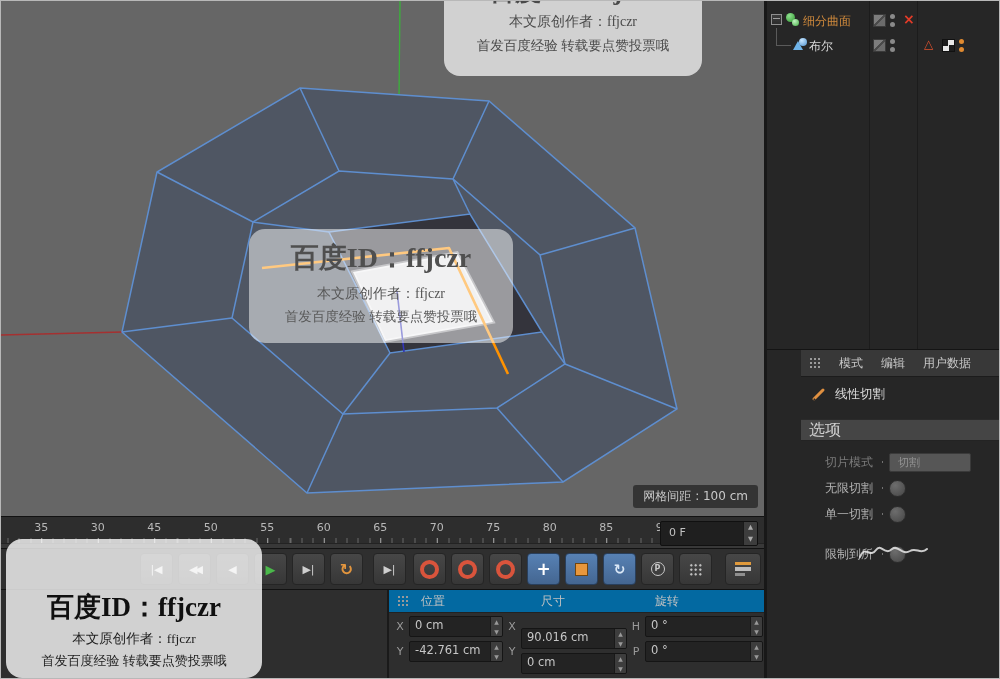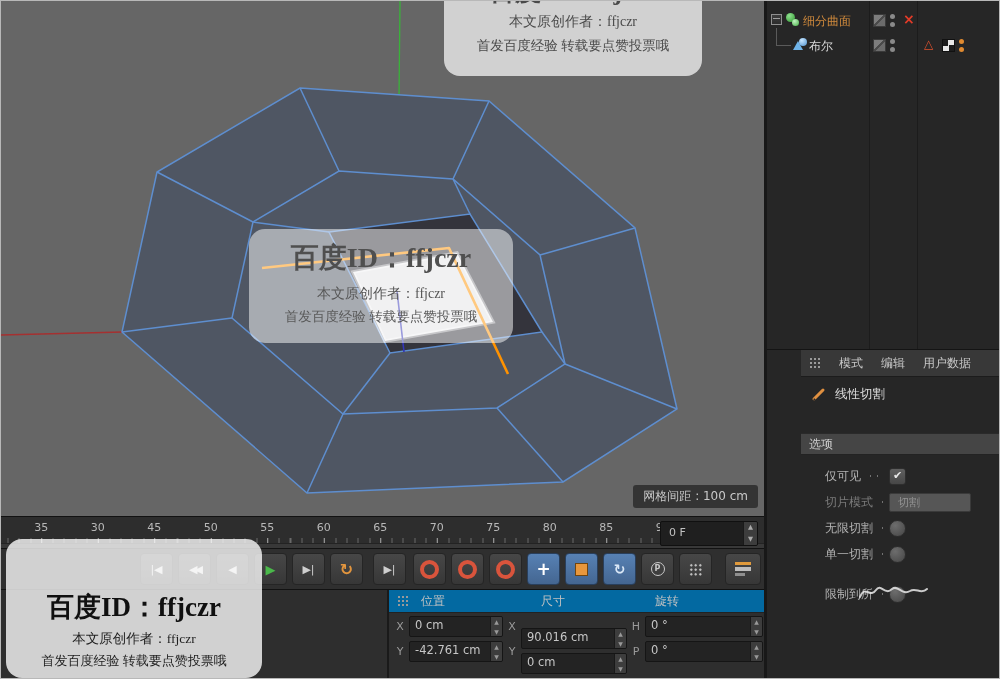--- a/index.html
+++ b/index.html
@@ -48,22 +48,22 @@
       background:conic-gradient(#e8e8e8 0 25%,#1d1d1d 0 50%,#e8e8e8 0 75%,#1d1d1d 0);}
   .od{left:192px;}
 
   
   .am{position:relative;height:400px;color:#c8c8c8;padding-left:34px;}
   .am-tabs{height:26px;background:#383838;border-bottom:1px solid #1c1c1c;display:flex;
       align-items:center;gap:18px;padding-left:8px;font-size:12px;}
   .grid-icon{width:12px;height:12px;flex:none;
       background-image:radial-gradient(circle,#9a9a9a 1px,transparent 1.3px);background-size:4px 4px;}
   .am-tool{height:34px;display:flex;align-items:center;gap:8px;padding-left:10px;color:#dcdcdc;font-size:12.5px;}
-  .am-section{height:20px;margin-top:22px;background:#454545;border-top:1px solid #2a2a2a;
-      border-bottom:1px solid #232323;display:flex;align-items:center;padding-left:8px;font-size:12px;color:#cfcfcf;}
+  .am-section{height:20px;margin-top:8px;background:#454545;border-top:1px solid #2a2a2a;
+      border-bottom:1px solid #232323;display:flex;align-items:center;padding-left:8px;font-size:16px;color:#cfcfcf;}
   .opts{padding-top:8px;}
   .opt-row{display:flex;align-items:center;height:26px;padding:0 8px 0 24px;font-size:12px;color:#b5b5b5;position:relative;}
   .opt-row.last{margin-top:14px;}
   .opt-label{white-space:nowrap;}
   .opt-label.disabled{color:#7a7a7a;text-align:center;}
   .leader{flex:1;height:8px;margin:0 6px;background-image:radial-gradient(circle,#858585 .9px,transparent 1.1px);
       background-size:7px 8px;background-repeat:repeat-x;background-position:0 70%;opacity:.8;}
   .ctrl-slot{width:104px;display:flex;flex:none;}
   .checkbox{width:15px;height:15px;border-radius:3px;background:linear-gradient(#606060,#474747);
       border:1px solid #2e2e2e;color:#e8e8e8;font-size:11px;line-height:14px;text-align:center;box-sizing:content-box;}
@@ -232,27 +232,20 @@
         </svg>
         <span>线性切割</span>
       </div>
 
       <div class="am-section">
         <span>选项</span>
       </div>
 
       <div class="opts">
         <div class="opt-row">
-          <span class="opt-label">仅可见</span>
-          <span class="leader"></span>
-          <span class="ctrl-slot">
-              <span class="checkbox checked"></span>
-            </span>
-        </div>
-        <div class="opt-row">
           <span class="opt-label disabled">切片模式</span>
           <span class="leader"></span>
           <span class="ctrl-slot">
               <span class="drop-btn">
             <span>切割</span>
           </span>
             </span>
         </div>
         <div class="opt-row">
           <span class="opt-label">无限切割</span>

